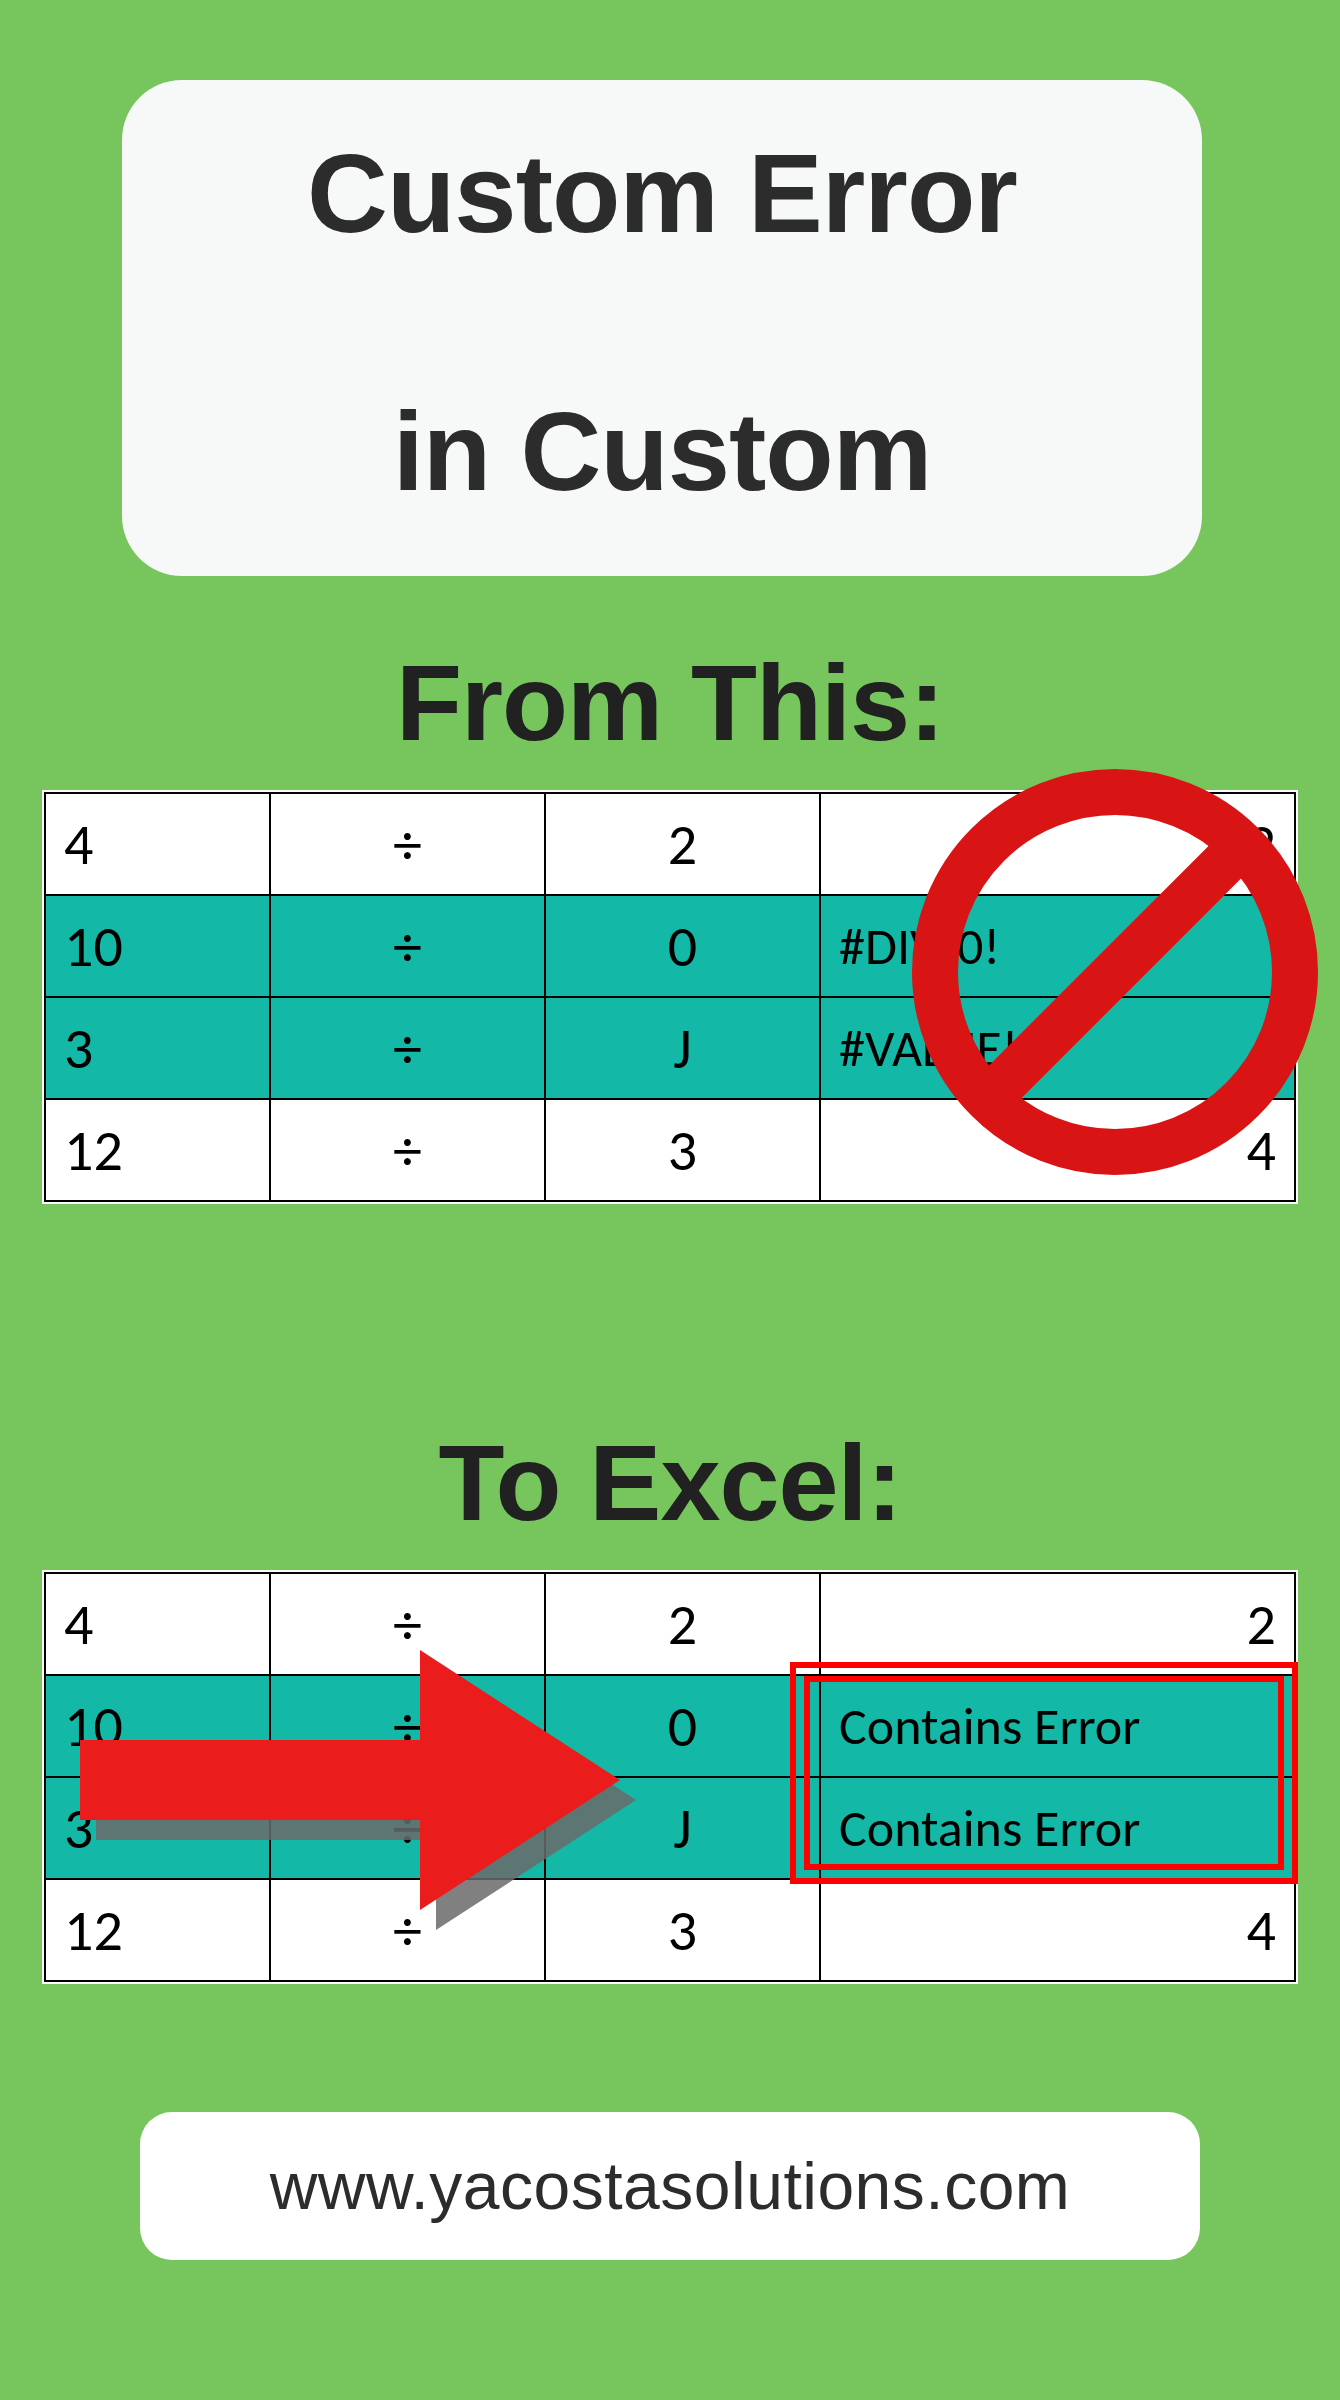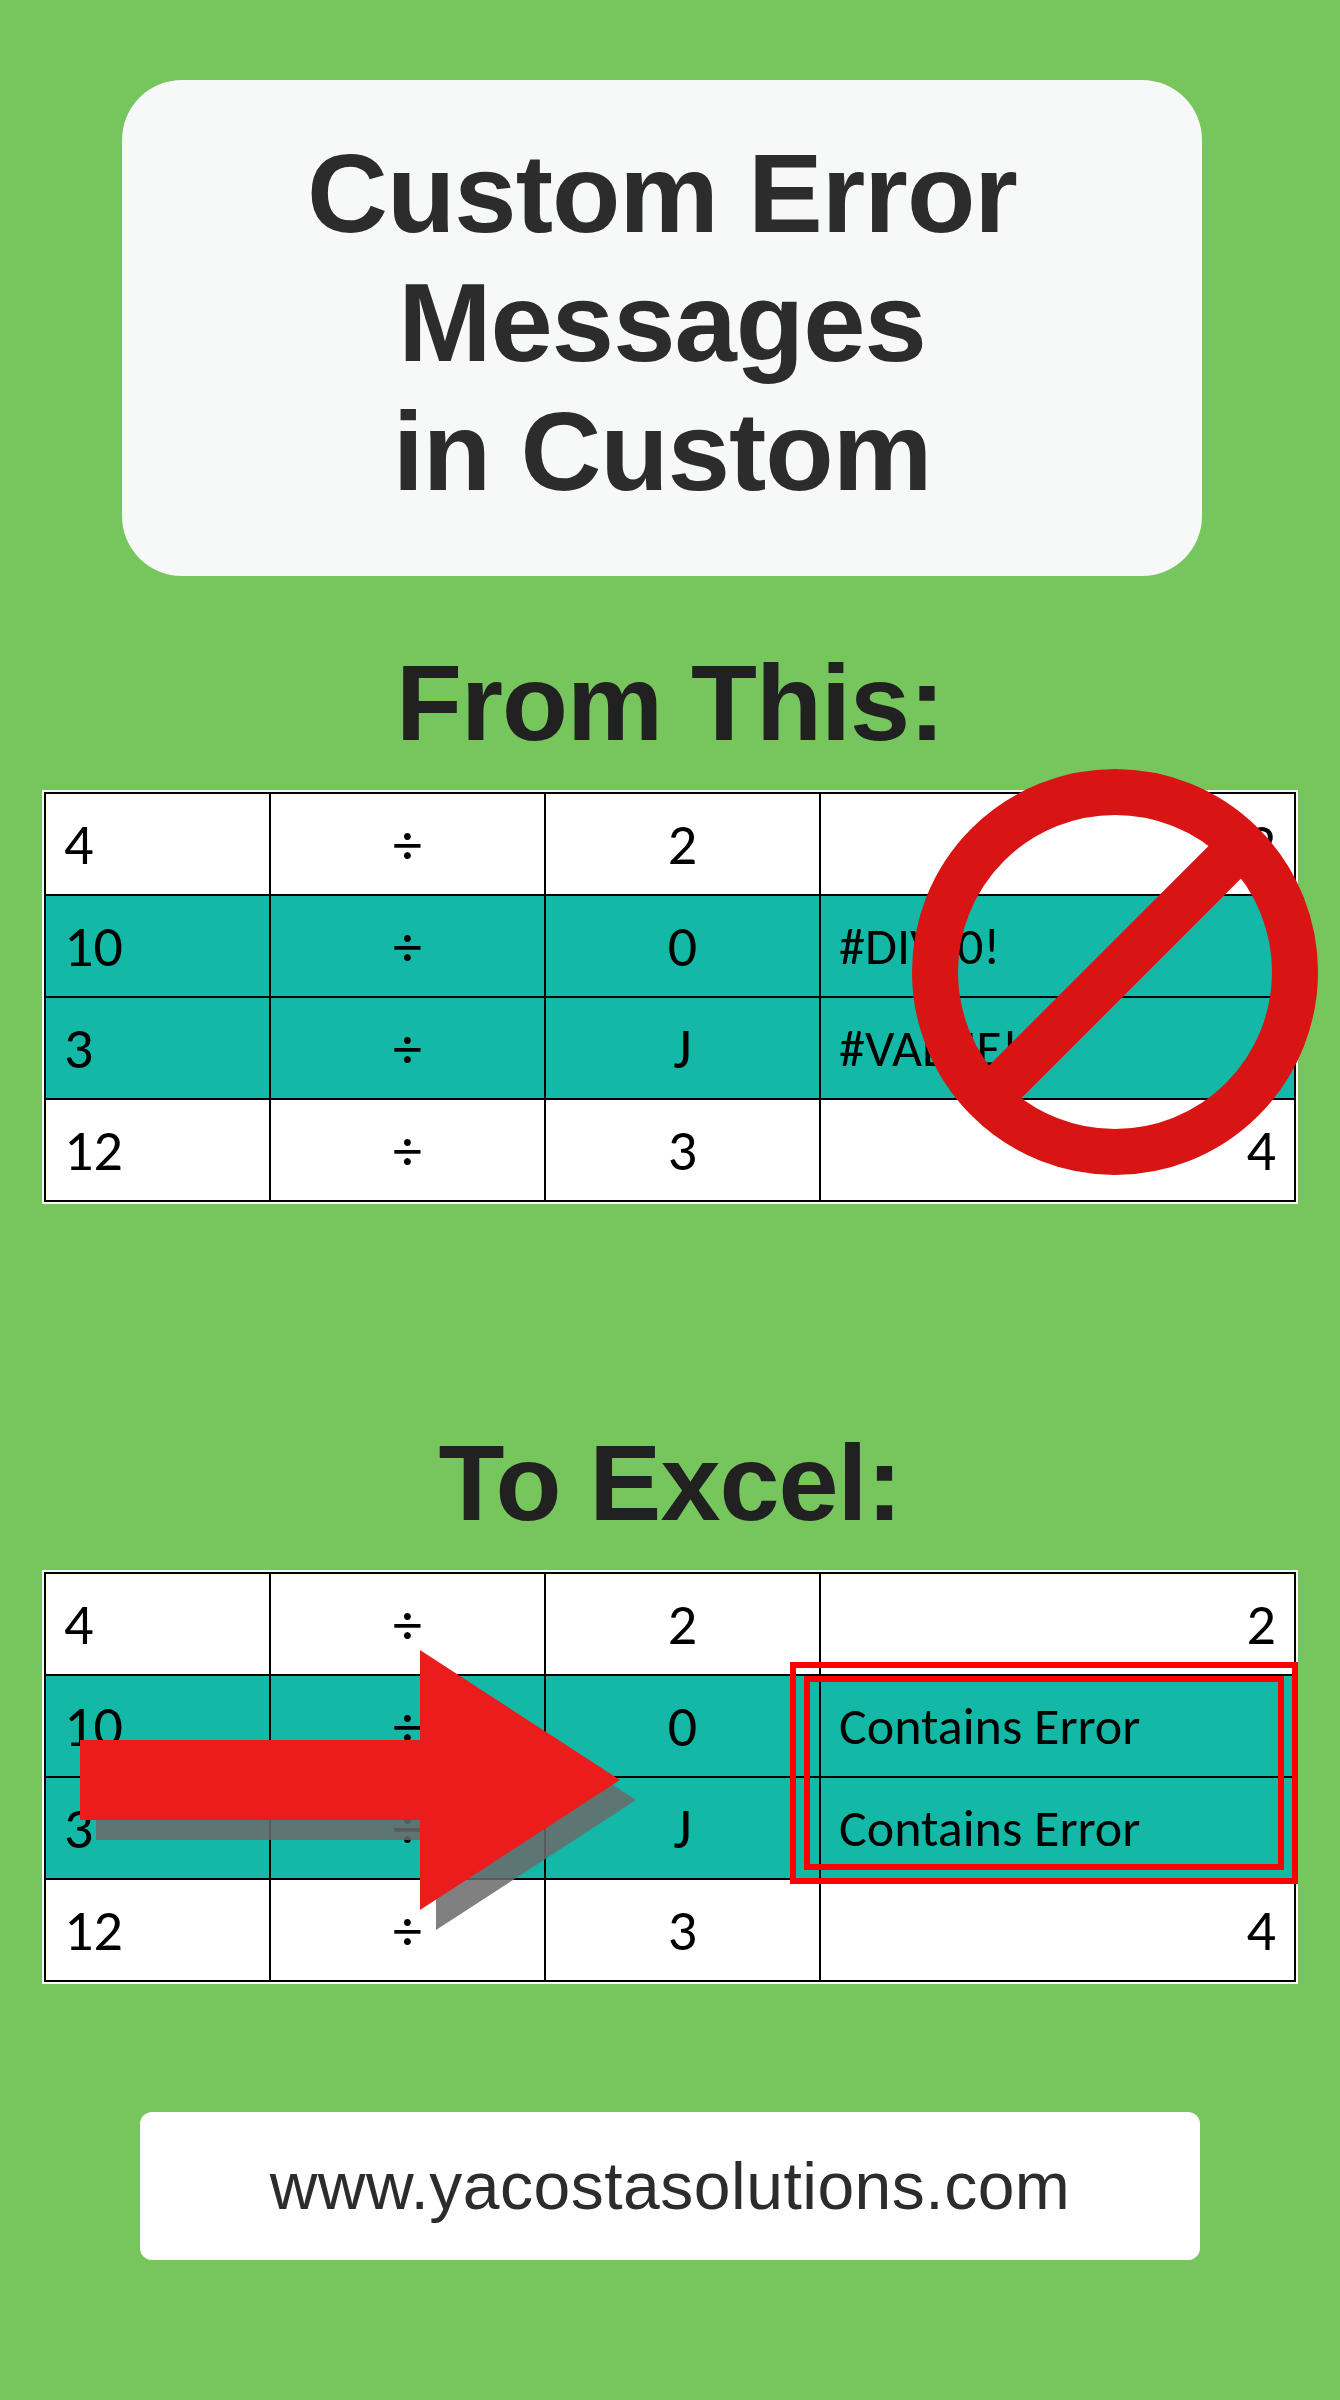--- a/index.html
+++ b/index.html
@@ -110,37 +110,37 @@
     pointer-events: none;
   }
 
   
   .footer-card {
     position: absolute;
     bottom: 140px;
     left: 140px;
     width: 1060px;
     background: #fff;
-    border-radius: 12px;
+    border-radius: 32px;
     padding: 36px 20px;
     text-align: center;
   }
   .footer-card span {
     font-size: 66px;
     color: #2c2c2c;
     letter-spacing: 0.5px;
   }
 </style>
 </head>
 <body>
 
 <div class="title-card">
   <h1>
     <span>Custom Error</span><br>
-    <span>Messages</span><br>
+    <br>
     <span>in Custom</span>
   </h1>
 </div>
 
 <div class="section-label label-from">From This:</div>
 
 <div class="table-wrap tbl-from">
   <table>
     <tbody>
         <tr>

